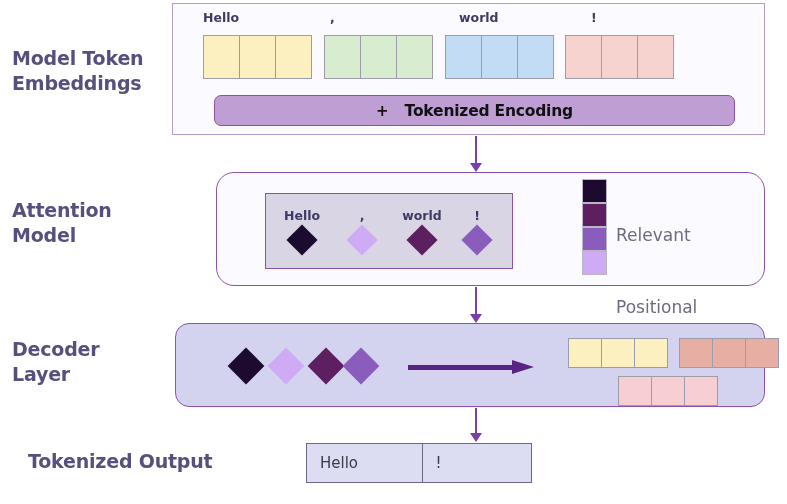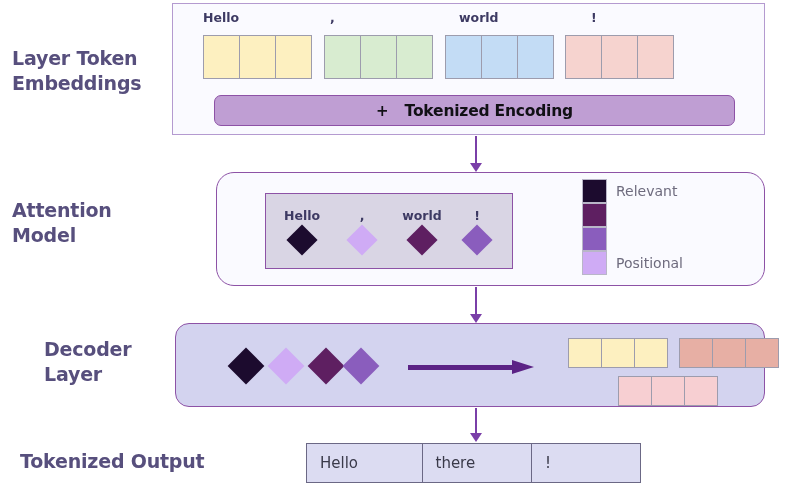--- a/index.html
+++ b/index.html
@@ -27,22 +27,22 @@
     font-family: "DejaVu Sans", sans-serif;
     font-weight: bold;
     font-size: 19px;
     line-height: 25px;
     color: #574f7d;
     letter-spacing: -0.2px;
     white-space: pre-line;
   }
   #label-input      { left: 12px; top: 46px; }
   #label-attention  { left: 12px; top: 198px; }
-  #label-decoder    { left: 12px; top: 337px; margin-left: 32px; }
-  #label-output     { left: 20px; top: 449px; }
+  #label-decoder    { left: 12px; top: 337px; }
+  #label-output     { left: 28px; top: 449px; }
 
   
   .dots {
     background-image: radial-gradient(rgba(150,130,190,0.30) 0.6px, transparent 0.7px);
     background-size: 9px 9px;
   }
   .dots-warm {
     background-image: radial-gradient(rgba(200,160,90,0.30) 0.6px, transparent 0.7px);
     background-size: 7px 7px;
   }
@@ -175,23 +175,24 @@
   .legend-swatch {
     position: absolute;
     left: 0;
     width: 25px; height: 24px;
     border: 1px solid #b9b6c8;
     box-sizing: border-box;
   }
   .legend-text {
     position: absolute;
     left: 34px;
-    font-size: 14px;
+    font-size: 17px;
     color: #6e6b7e;
     line-height: 24px;
+    margin-top: 44px;
   }
   #sw0 { top: 0px; }  #lt0 { top: 0px; }
   #sw1 { top: 24px; }
   #sw2 { top: 48px; }
   #sw3 { top: 72px; } #lt3 { top: 72px; }
 
   
   #panel-decoder {
     position: absolute;
     left: 175px; top: 323px;
@@ -295,21 +296,21 @@
   #conn-2 .tip  { top: 27px; }
   #conn-3 { left: 470px; top: 408px; height: 36px; }
   #conn-3 .line { height: 26px; }
   #conn-3 .tip  { top: 25px; }
 </style>
 </head>
 <body>
 
 <div class="stage">
 
-  <div class="row-label" id="label-input">Layer Token
+  <div class="row-label" id="label-input">Model Token
 Embeddings</div>
   <div class="row-label" id="label-attention">Attention
 Model</div>
   <div class="row-label" id="label-decoder">Decoder
 Layer</div>
   <div class="row-label" id="label-output">Tokenized Output</div>
 
   <div id="panel-input" class="dots-soft">
 
     <div class="tok-group" id="grp-hello">
@@ -424,17 +425,16 @@
     </div>
   </div>
 
   <div class="connector" id="conn-3">
     <div class="line"></div>
     <div class="tip"></div>
   </div>
 
   <div id="output-table">
     <div class="out-tok dots-soft" id="ot0">Hello</div>
-    <div class="out-tok dots-soft" id="ot1">there</div>
     <div class="out-tok dots-soft" id="ot2">!</div>
   </div>
 
 </div>
 
 </body></html>

